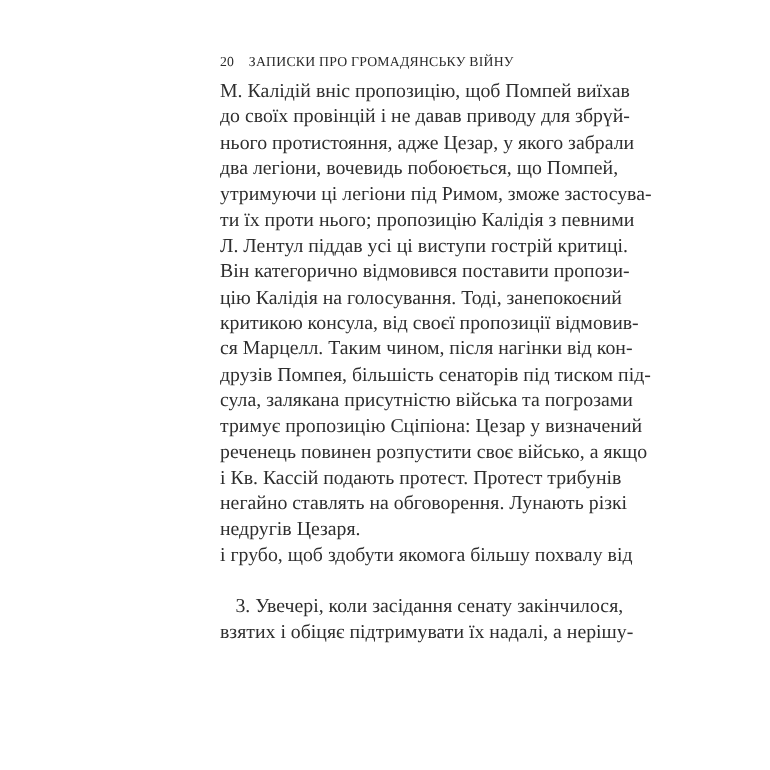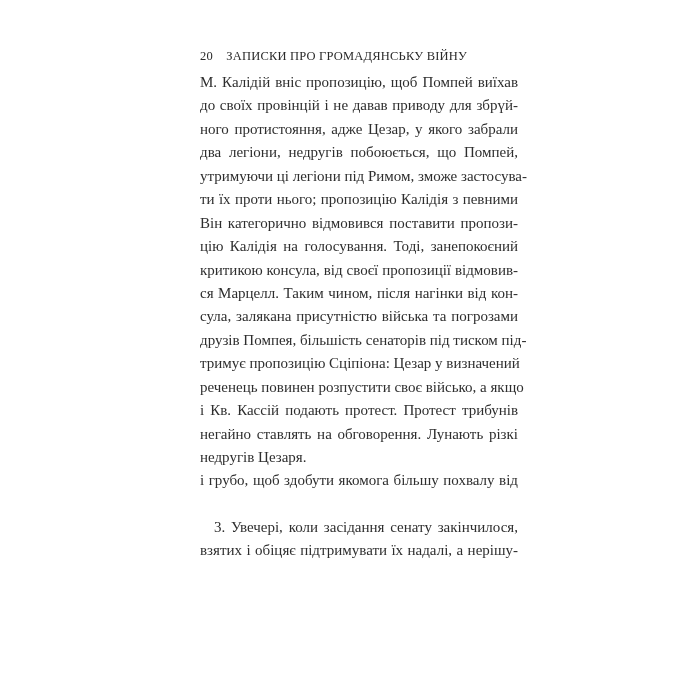--- a/index.html
+++ b/index.html
@@ -39,21 +39,21 @@
       position: absolute;
       top: 71px;
       left: 0;
       width: 318px;
     }
     .line {
       display: block;
       height: 23.45px;
       line-height: 23.45px;
       font-family: "Liberation Serif", serif;
-      font-size: 15px;
+      font-size: 18px;
       white-space: nowrap;
       text-align: justify;
       text-align-last: justify;
       color: #2e2e2e;
     }
     .line.last {
       text-align-last: left;
     }
     .line.indent {
       padding-left: 14px;
@@ -69,30 +69,31 @@
 <div class="page">
   <div class="running-head">
     <span class="page-num">20</span>
     <span class="head-title">ЗАПИСКИ ПРО ГРОМАДЯНСЬКУ ВІЙНУ</span>
   </div>
 
   <div class="body-text">
     <div class="paragraph">
       <span class="line">М. Калідій вніс пропозицію, щоб Помпей виїхав</span>
       <span class="line">до своїх провінцій і не давав приводу для збрүй-</span>
-      <span class="line">ного протистояння, адже Цезар, у якого забрали</span>
-      <span class="line">два легіони, недругів побоюється, що Помпей,</span>
+      <span class="line">нього протистояння, адже Цезар, у якого забрали</span>
+      <span class="line">два легіони, вочевидь побоюється, що Помпей,</span>
       <span class="line">утримуючи ці легіони під Римом, зможе застосува-</span>
       <span class="line">ти їх проти нього; пропозицію Калідія з певними</span>
+      <span class="line">Л. Лентул піддав усі ці виступи гострій критиці.</span>
       <span class="line">Він категорично відмовився поставити пропози-</span>
       <span class="line">цію Калідія на голосування. Тоді, занепокоєний</span>
       <span class="line">критикою консула, від своєї пропозиції відмовив-</span>
       <span class="line">ся Марцелл. Таким чином, після нагінки від кон-</span>
+      <span class="line">друзів Помпея, більшість сенаторів під тиском під-</span>
       <span class="line">сула, залякана присутністю війська та погрозами</span>
-      <span class="line">друзів Помпея, більшість сенаторів під тиском під-</span>
       <span class="line">тримує пропозицію Сціпіона: Цезар у визначений</span>
       <span class="line">реченець повинен розпустити своє військо, а якщо</span>
       <span class="line">і Кв. Кассій подають протест. Протест трибунів</span>
       <span class="line">негайно ставлять на обговорення. Лунають різкі</span>
       <span class="line last">недругів Цезаря.</span>
       <span class="line">і грубо, щоб здобути якомога більшу похвалу від</span>
     </div>
 
     <div class="para-gap"></div>
 

